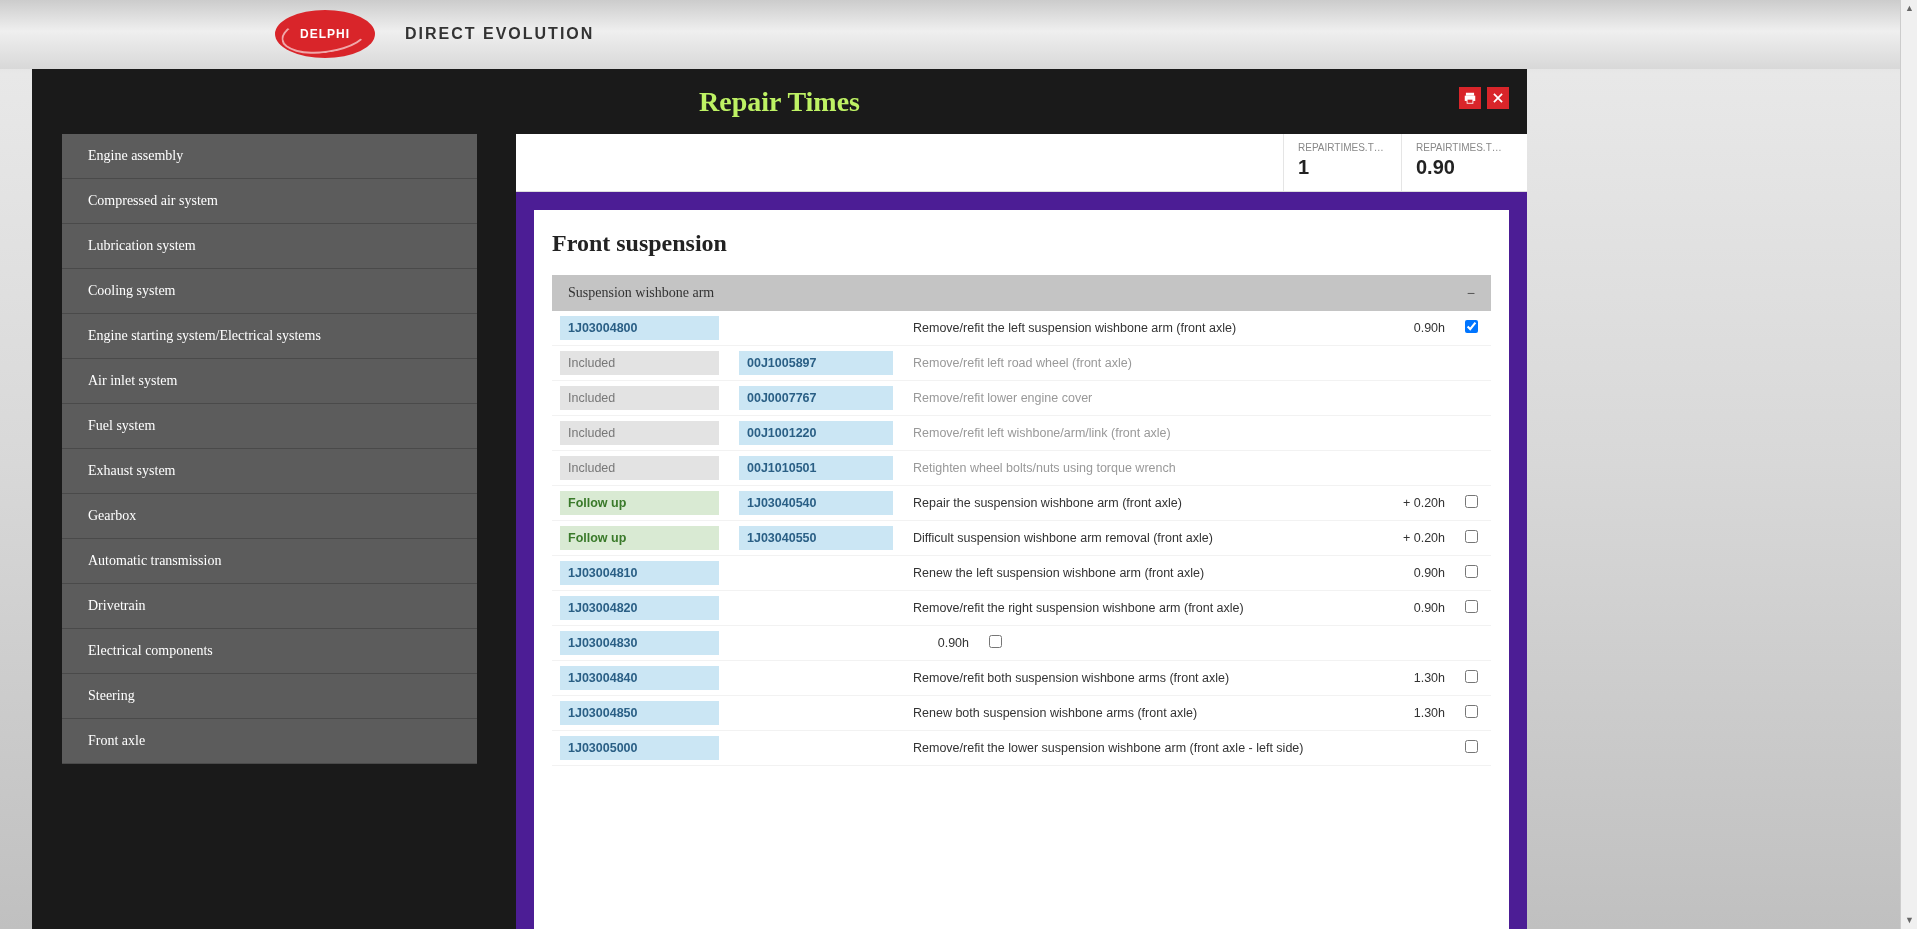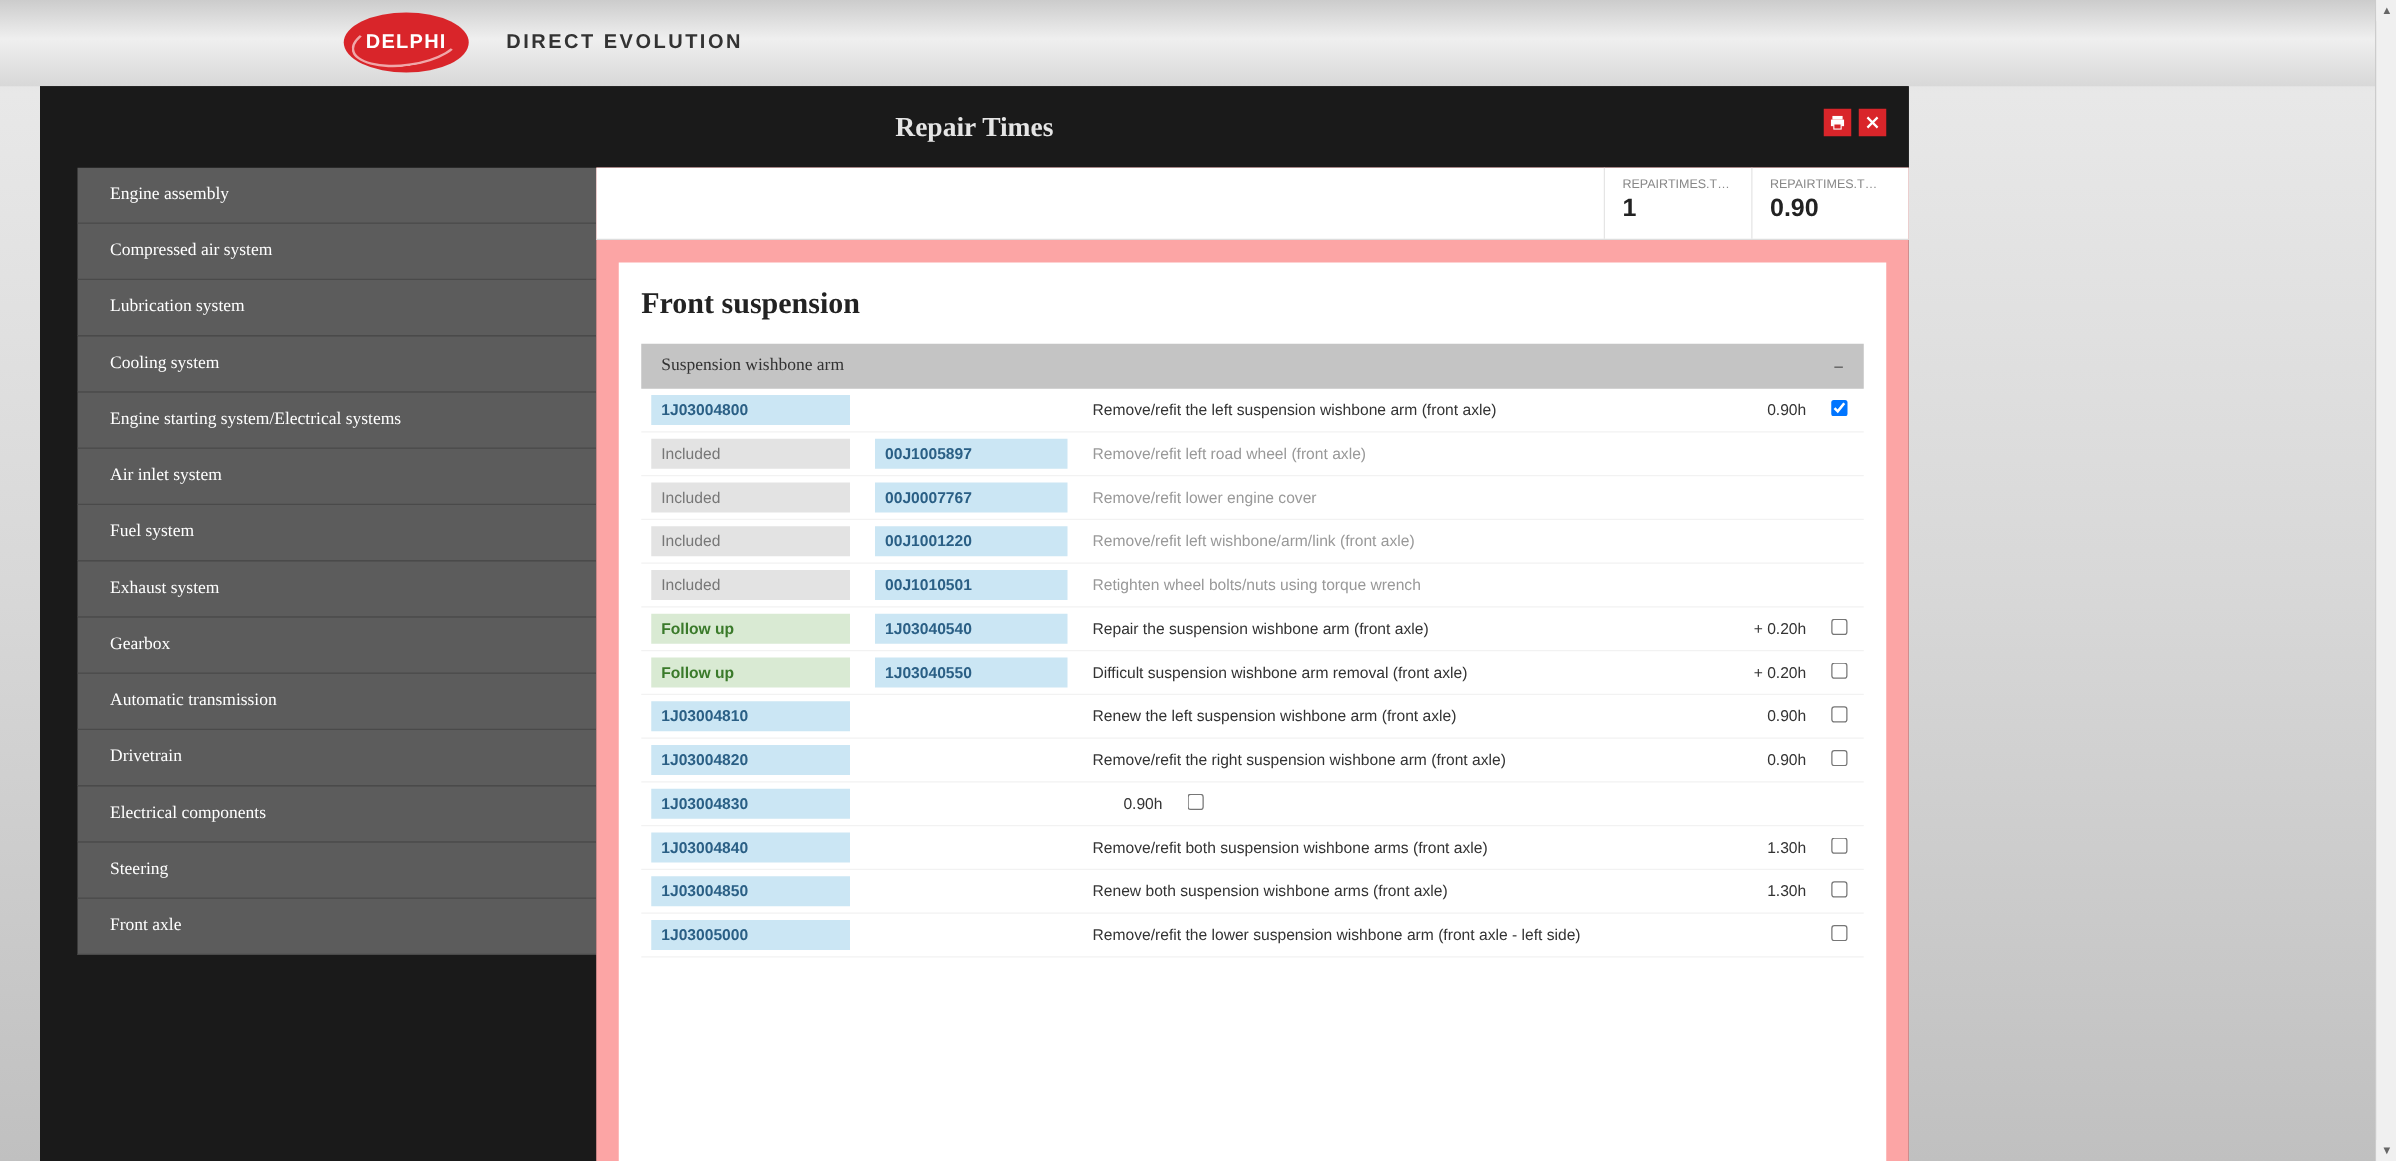--- a/index.html
+++ b/index.html
@@ -53,21 +53,21 @@
     border-radius: 50%;
     display: flex;
     align-items: center;
     justify-content: center;
     position: relative;
   }
   .logo-text {
     color: #fff;
     font-family: Arial, sans-serif;
     font-weight: bold;
-    font-size: 16px;
+    font-size: 12px;
     letter-spacing: 1px;
   }
   .logo-swoosh {
     position: absolute;
     width: 88px;
     height: 38px;
     border: 2px solid rgba(255,255,255,0.6);
     border-radius: 50%;
     border-top-color: transparent;
     border-right-color: transparent;
@@ -90,22 +90,22 @@
   }
   .title-bar {
     height: 65px;
     background: #1a1a1a;
     position: relative;
     display: flex;
     align-items: center;
     justify-content: center;
   }
   .title-text {
-    color: #e5e5e5;
-    font-size: 22px;
+    color: #bef264;
+    font-size: 28px;
     font-weight: bold;
   }
   .title-actions {
     position: absolute;
     right: 18px;
     top: 18px;
     display: flex;
     gap: 6px;
   }
   .icon-btn {
@@ -137,23 +137,24 @@
     color: #fff;
     font-size: 14px;
     display: flex;
     align-items: center;
     padding-left: 26px;
     border-bottom: 1px solid #4a4a4a;
     cursor: pointer;
   }
   .content-area {
     flex: 1;
-    background: #fca5a5;
+    background: #4c1d95;
     position: relative;
     overflow: hidden;
+    margin-left: 39px;
   }
   .summary-bar {
     height: 58px;
     background: #fff;
     border-bottom: 1px solid #ddd;
     display: flex;
     justify-content: flex-end;
     padding-right: 8px;
   }
   .summary-cell {

